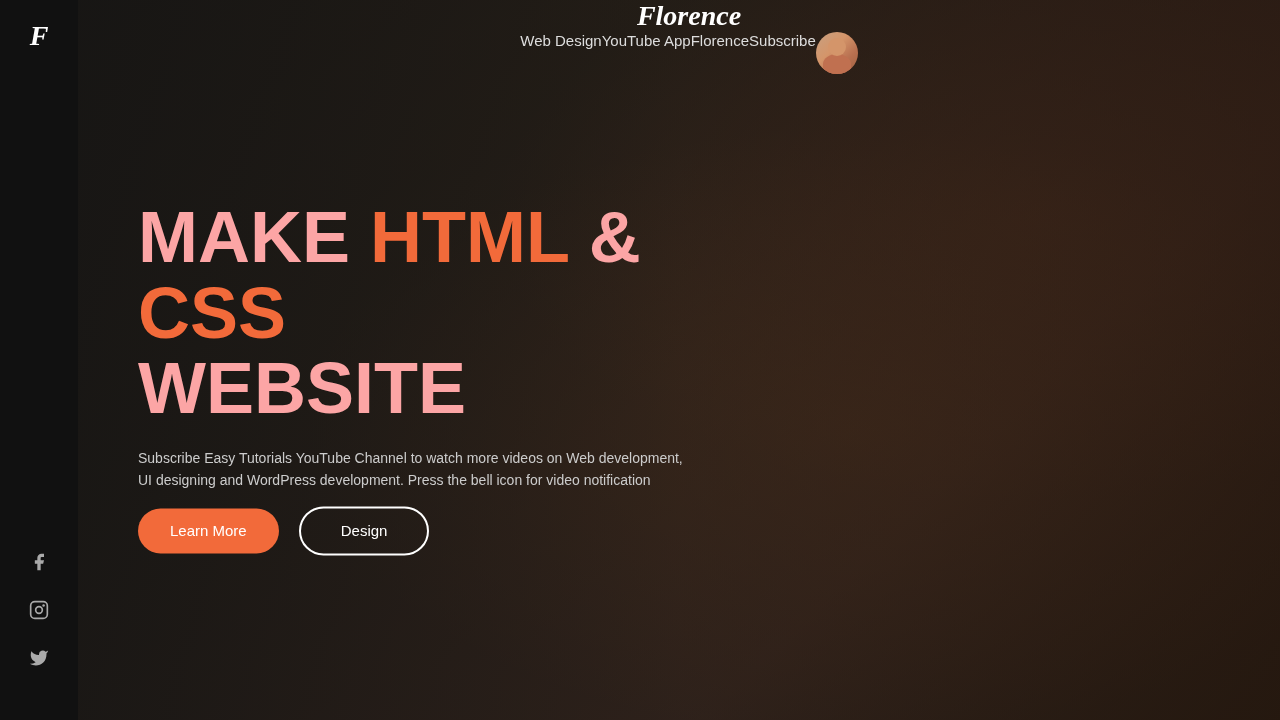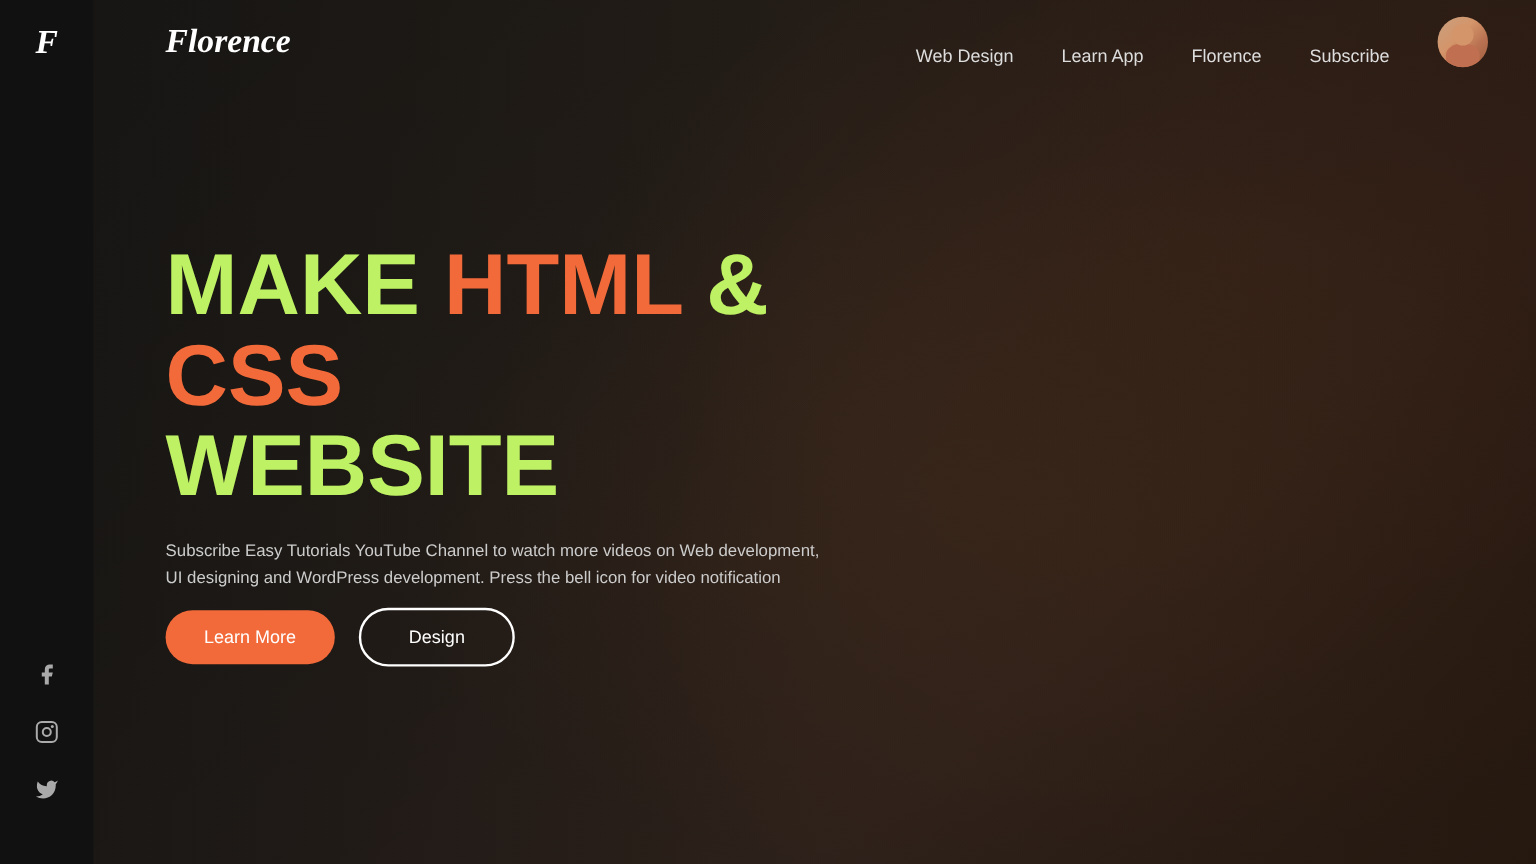--- a/index.html
+++ b/index.html
@@ -106,34 +106,34 @@
       position: absolute;
       top: 0;
       left: 0;
       right: 0;
       height: 70px;
       display: flex;
       align-items: center;
       justify-content: space-between;
       padding: 0 40px 0 60px;
       z-index: 10;
+      flex-direction: column;
     }
 
     .brand-name {
       color: #ffffff;
       font-size: 28px;
       font-style: italic;
       font-weight: bold;
       font-family: 'Georgia', serif;
     }
 
     .nav-links {
       display: flex;
-      align-items: flex-end;
-      gap: 40px;
+      align-items: flex-start;
     }
 
     .nav-link {
       color: #dddddd;
       font-size: 15px;
       font-family: Arial, sans-serif;
       cursor: pointer;
       font-weight: 400;
       text-decoration: none;
     }
@@ -195,21 +195,21 @@
 
     .hero-title-line1 {
       display: block;
     }
 
     .hero-title-line2 {
       display: block;
     }
 
     .text-white {
-      color: #bef264;
+      color: #fca5a5;
     }
 
     .text-orange {
       color: #f26a3a;
     }
 
     .hero-description {
       color: #cccccc;
       font-size: 14px;
       line-height: 1.6;
@@ -293,21 +293,21 @@
   <div class="main-area">
 
     <div class="hero-bg-image"></div>
     <div class="hero-bg"></div>
 
     <nav class="navbar">
       <span class="brand-name">Florence</span>
 
       <div class="nav-links">
         <a class="nav-link">Web Design</a>
-        <a class="nav-link">Learn App</a>
+        <a class="nav-link">YouTube App</a>
         <a class="nav-link">Florence</a>
         <a class="nav-link">Subscribe</a>
         <div class="nav-avatar"></div>
       </div>
     </nav>
 
     <div class="hero-content">
 
       <h1 class="hero-title">
         <span class="hero-title-line1">

